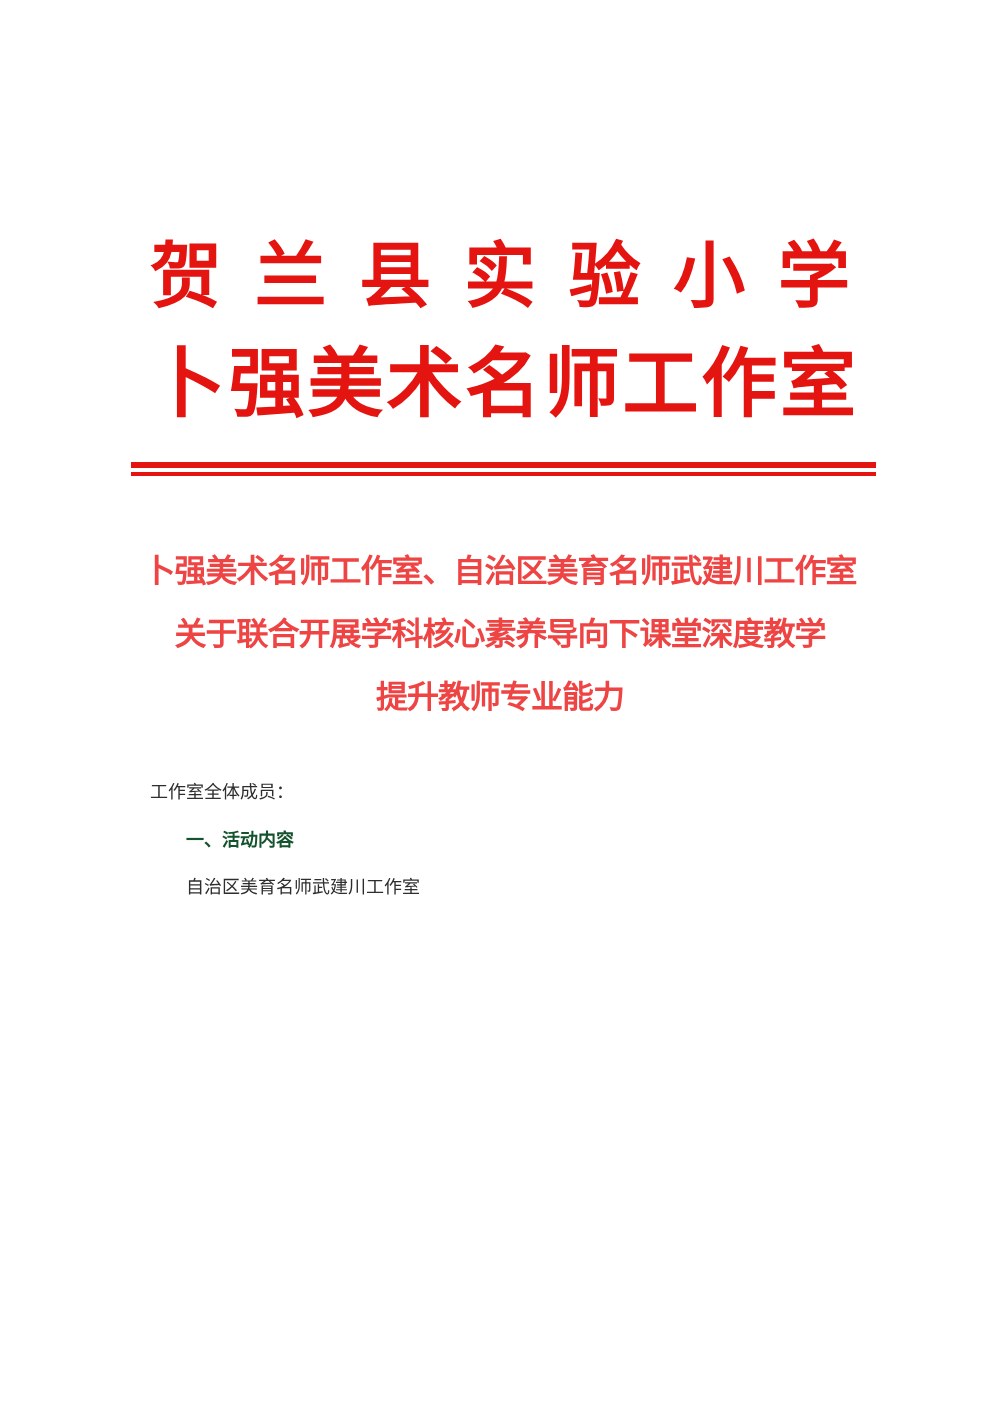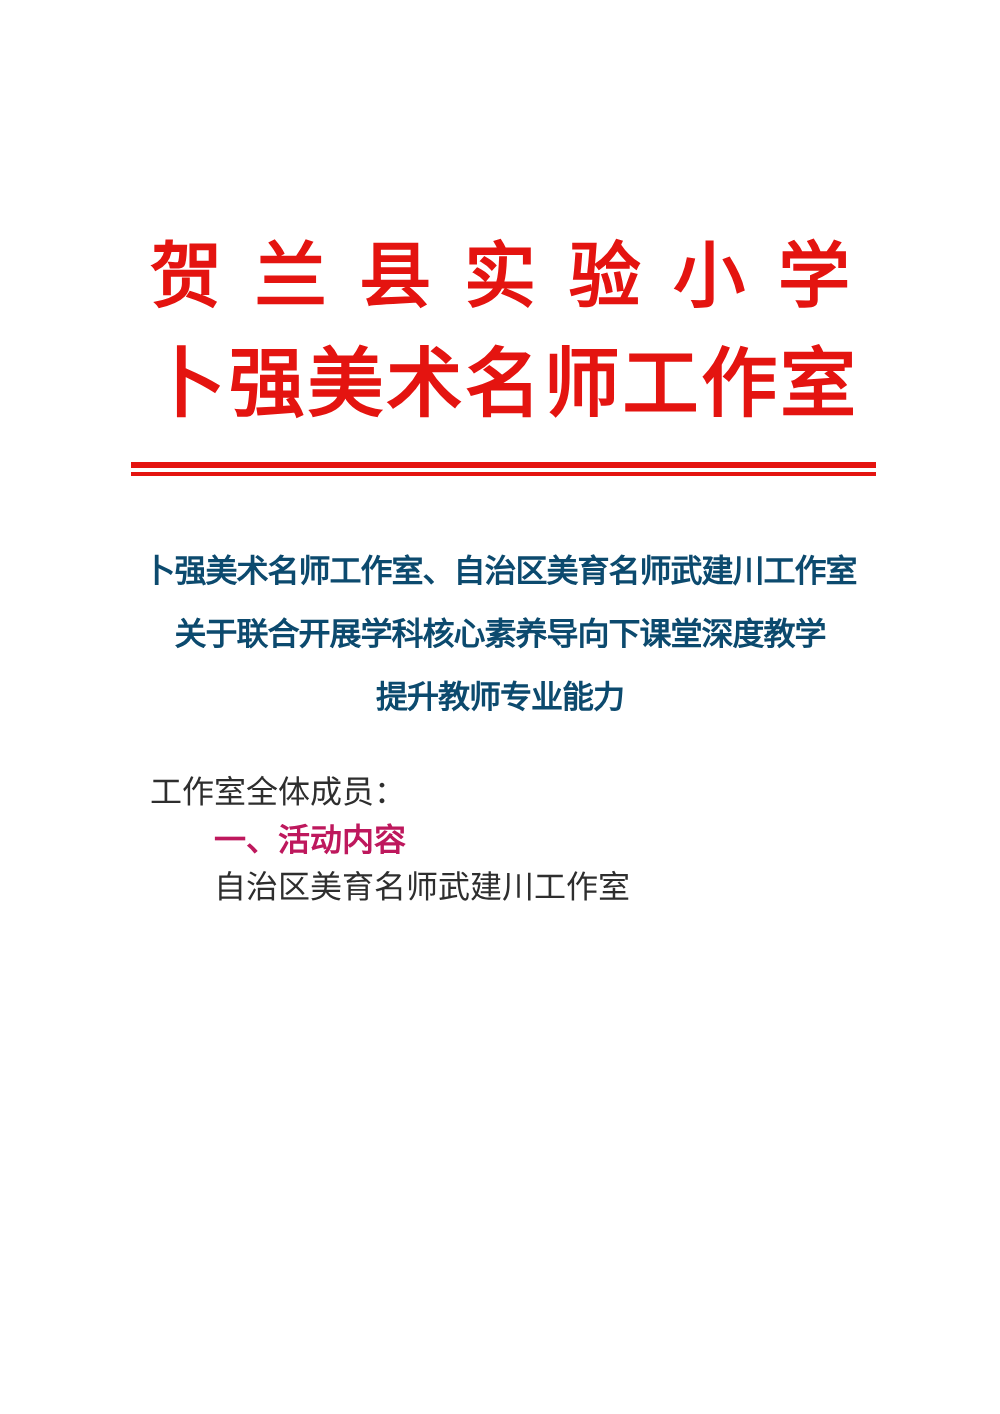--- a/index.html
+++ b/index.html
@@ -27,38 +27,38 @@
   .rule-thin  { top: 472px; left: 131px; width: 745px; height: 4px; }
 
   
   .doc-title {
     top: 540px; left: 0; width: 1000px;
     text-align: center;
     font-weight: bold;
     font-size: 32px;
     line-height: 63px;
     letter-spacing: -1px;
-    color: #0c4a6e;
+    color: #ef4444;
   }
 
   
   .body-text {
     top: 769px; left: 150px; width: 706px;
-    font-size: 32px;
+    font-size: 18px;
     line-height: 47.6px;
     text-align: justify;
     color: #2e2e2e;
   }
   .salutation { text-indent: 0; }
   .para { text-indent: 2em; }
   .section-heading {
     text-indent: 2em;
     font-weight: bold;
     font-family: "Liberation Sans", "DejaVu Sans", sans-serif;
-    color: #be185d;
+    color: #14532d;
   }
   .section-content { text-indent: 2em; }
 </style>
 </head>
 <body>
 
 <div class="abs letterhead letterhead-1 accent-fg" style="color: rgb(228, 20, 16);">
     <span>贺</span>
     <span>兰</span>
     <span>县</span>

